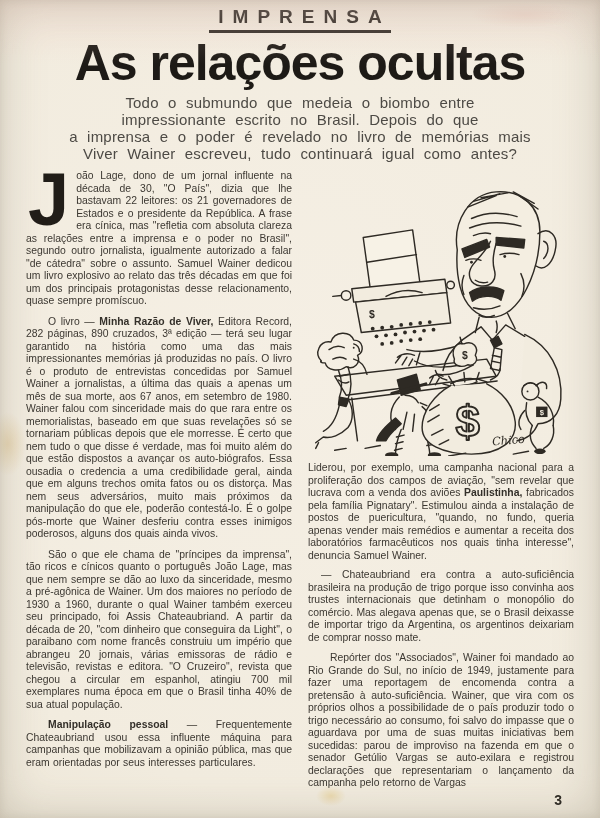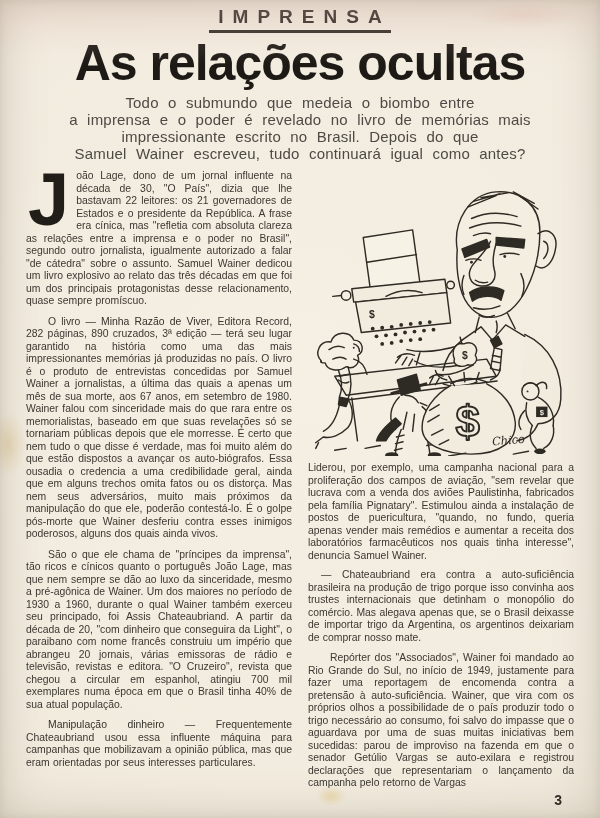--- a/index.html
+++ b/index.html
@@ -29,54 +29,54 @@
     letter-spacing:-1px;color:#1d1a16;white-space:nowrap;}
   .subtitle{font-size:15px;line-height:17px;color:#4d4a45;word-spacing:5px;letter-spacing:.2px;}
 
   .columns{display:flex;gap:16px;padding:0 26px;margin-top:8px;}
   .col{flex:1;min-width:0;font-size:10.4px;line-height:12.5px;text-align:justify;
     hyphens:auto;-webkit-hyphens:auto;word-spacing:.4px;color:#3b3731;}
   .col p{margin:0 0 8px;}
   .col p.ind{text-indent:22px;}
   .col p.ind-sm{text-indent:13px;margin-top:7px;}
   .col p.tight{margin-bottom:0;}
-  b{font-weight:normal;color:#34302a;}
+  b{font-weight:bold;color:#34302a;}
   .dropcap{float:left;font-size:74px;line-height:54px;font-weight:bold;color:#211d18;
     margin:3px 7px 0 2px;}
   .illustration{height:284px;margin:2px 0 6px;position:relative;}
   .illustration svg{position:absolute;right:-2px;top:0;height:284px;width:100%;}
   .pagenum{position:absolute;right:38px;bottom:10px;font-size:14px;font-weight:bold;color:#2c2923;}
 </style>
 </head>
 <body>
 
 <div class="page">
   <div class="tint-top"></div>
   <div class="stain stain-a"></div>
   <div class="stain stain-b"></div>
   <div class="stain stain-c"></div>
 
   <header class="head">
     <span class="kicker">IMPRENSA</span>
     <h1 class="headline">As relações ocultas</h1>
     <div class="subtitle">
       <div>Todo o submundo que medeia o biombo entre</div>
+      <div>impressionante escrito no Brasil. Depois do que</div>
       <div>a imprensa e o poder é revelado no livro de memórias mais</div>
-      <div>impressionante escrito no Brasil. Depois do que</div>
-      <div>Samuel Wainer escreveu, tudo continuará igual como antes?</div>
+      <div>Viver Wainer escreveu, tudo continuará igual como antes?</div>
     </div>
   </header>
 
   <div class="columns">
 
     <div class="col">
       <p><span class="dropcap">J</span><span>oão Lage, dono de um jornal influente na década de 30, "O País", dizia que lhe bastavam 22 leitores: os 21 governadores de Estados e o presidente da República. A frase era cínica, mas "refletia com absoluta clareza as relações entre a imprensa e o poder no Brasil", segundo outro jornalista, igualmente autorizado a falar "de cátedra" sobre o assunto. Samuel Wainer dedicou um livro explosivo ao relato das três décadas em que foi um dos principais protagonistas desse relacionamento, quase sempre promíscuo.</span></p>
       <p class="ind"><span>O livro — </span><b>Minha Razão de Viver,</b><span> Editora Record, 282 páginas, 890 cruzados, 3ª edição — terá seu lugar garantido na história como uma das mais impressionantes memórias já produzidas no país. O livro é o produto de entrevistas concedidas por Samuel Wainer a jornalistas, a última das quais a apenas um mês de sua morte, aos 67 anos, em setembro de 1980. Wainer falou com sinceridade mais do que rara entre os memorialistas, baseado em que suas revelações só se tornariam públicas depois que ele morresse. É certo que nem tudo o que disse é verdade, mas foi muito além do que estão dispostos a avançar os auto-biógrafos. Essa ousadia o credencia a uma credibilidade geral, ainda que em alguns trechos omita fatos ou os distorça. Mas nem seus adversários, muito mais próximos da manipulação do que ele, poderão contestá-lo. É o golpe pós-morte que Wainer desferiu contra esses inimigos poderosos, alguns dos quais ainda vivos.</span></p>
       <p class="ind">São o que ele chama de "príncipes da imprensa", tão ricos e cínicos quanto o português João Lage, mas que nem sempre se dão ao luxo da sinceridade, mesmo a pré-agônica de Wainer. Um dos maiores no período de 1930 a 1960, durante o qual Wainer também exerceu seu principado, foi Assis Chateaubriand. A partir da década de 20, "com dinheiro que conseguira da Light", o paraibano com nome francês construiu um império que abrangeu 20 jornais, várias emissoras de rádio e televisão, revistas e editora. "O Cruzeiro", revista que chegou a circular em espanhol, atingiu 700 mil exemplares numa época em que o Brasil tinha 40% de sua atual população.</p>
-      <p class="ind tight"><b>Manipulação dinheiro</b><span> — Frequentemente Chateaubriand usou essa influente máquina para campanhas que mobilizavam a opinião pública, mas que eram orientadas por seus interesses particulares.</span></p>
+      <p class="ind tight"><b>Manipulação pessoal</b><span> — Frequentemente Chateaubriand usou essa influente máquina para campanhas que mobilizavam a opinião pública, mas que eram orientadas por seus interesses particulares.</span></p>
     </div>
 
     <div class="col">
       <div class="illustration">
         <svg viewBox="0 0 280 292" preserveAspectRatio="xMidYMax meet">
           <g stroke="#2e2a24" fill="none" stroke-width="1.5" stroke-linecap="round" stroke-linejoin="round">
 
             <g>
               <polygon points="56,62 108,54 116,112 64,120" fill="#f7f2e6"></polygon>
               <path d="M 60 88 L 112 80"></path>

